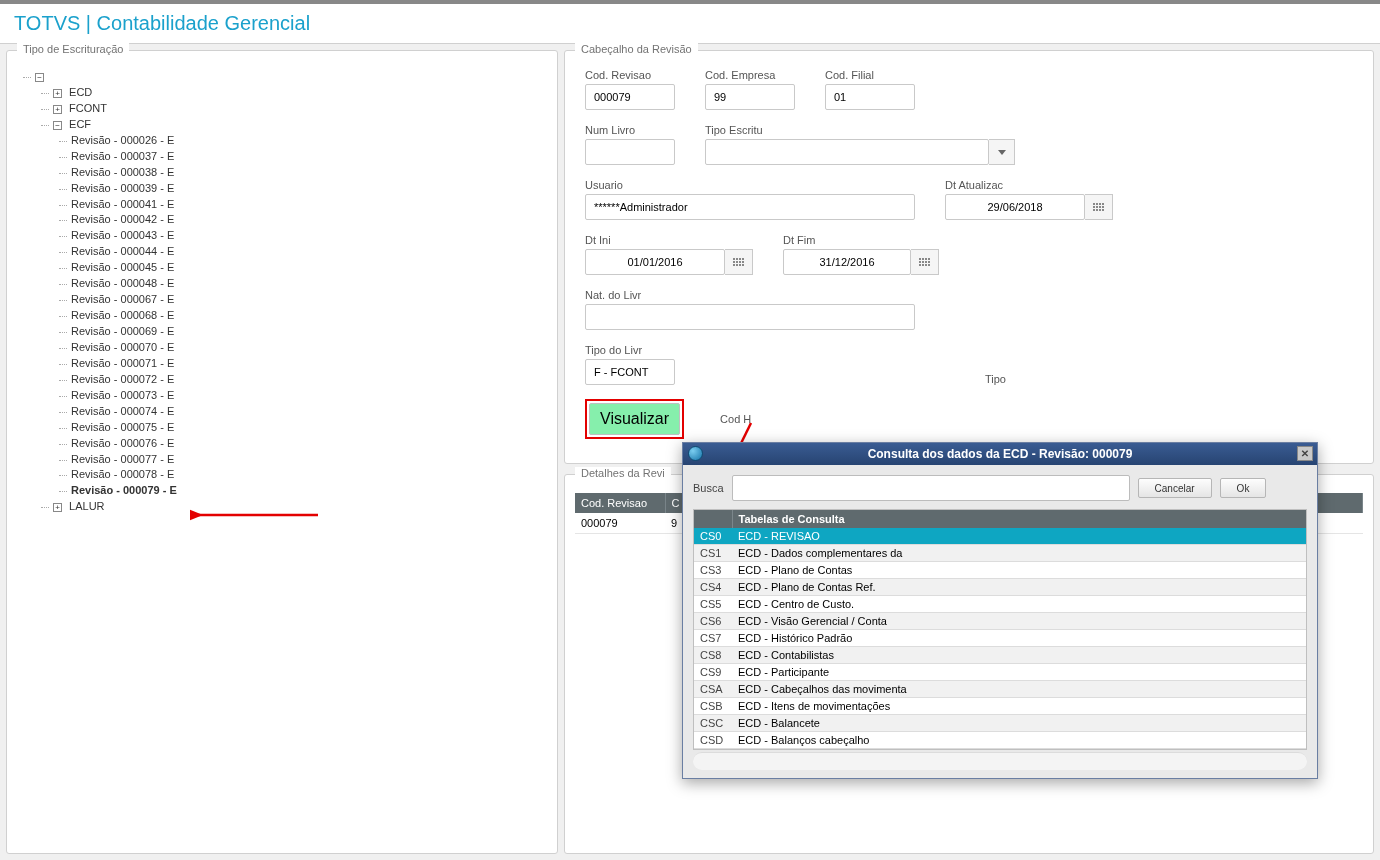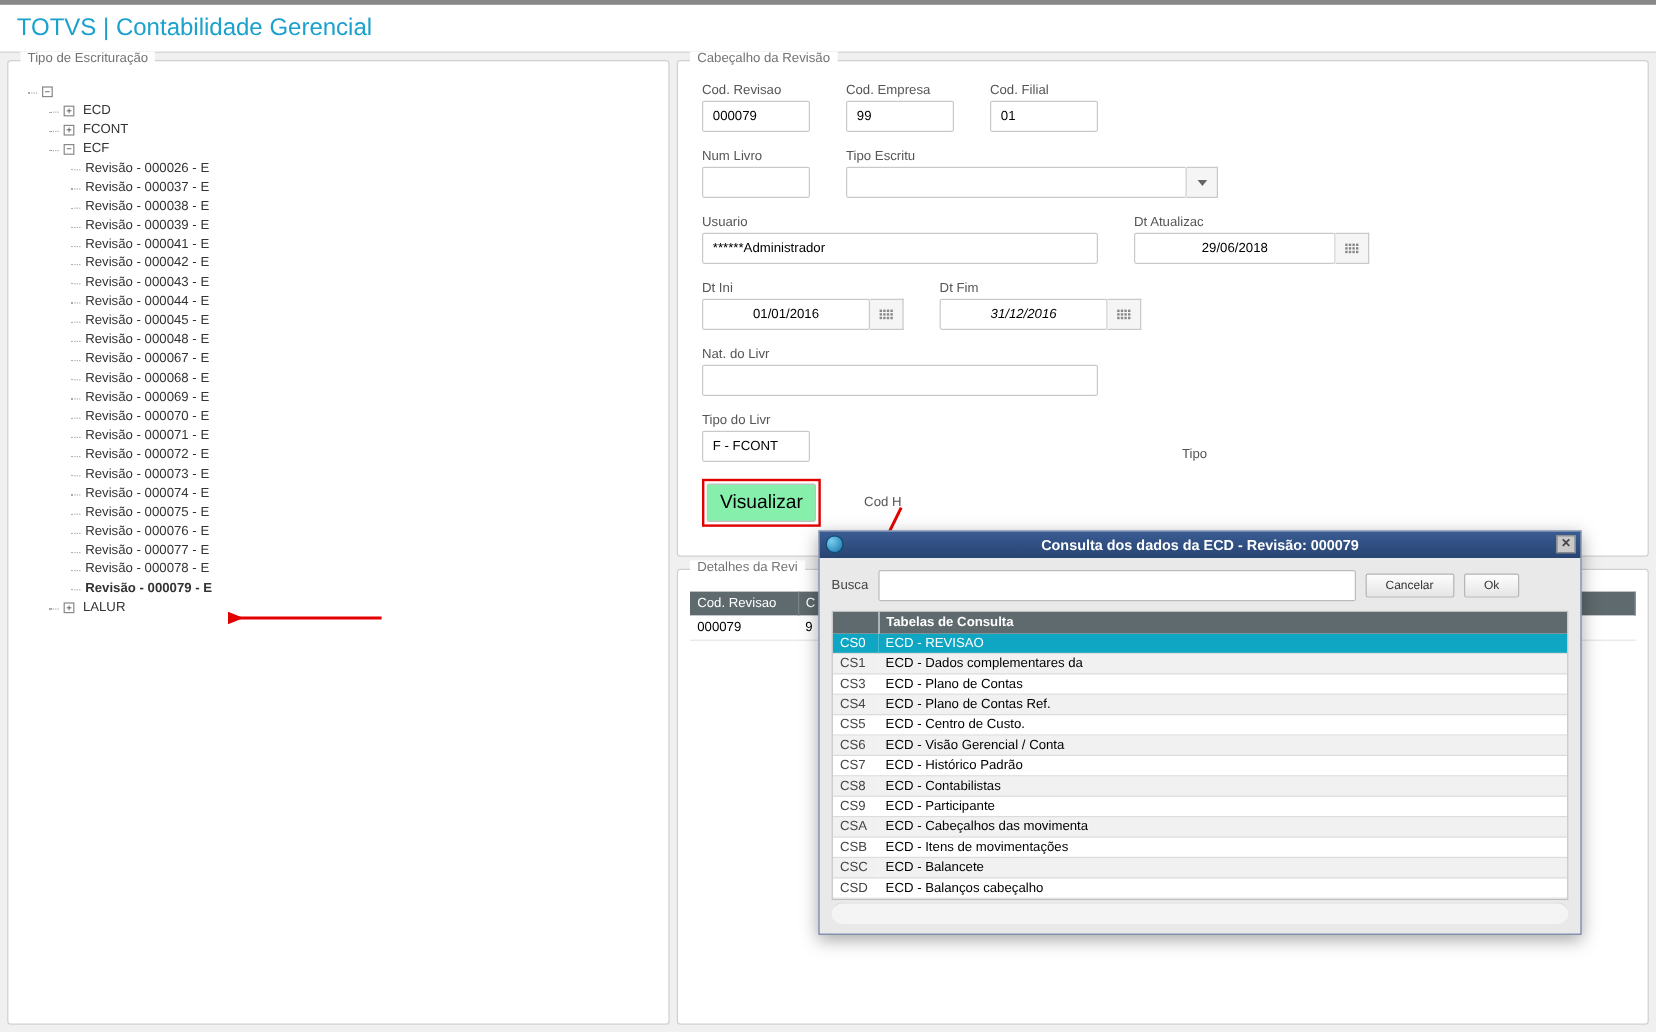--- a/index.html
+++ b/index.html
@@ -331,21 +331,21 @@
       </div>
 
       <div class="form-row">
         <div class="form-field">
           <label>Usuario</label>
           <input class="w-lg" value="******Administrador" style="">
         </div>
         <div class="form-field">
           <label>Dt Atualizac</label>
           <div class="date-wrap">
-            <input style="width: 168px;" value="29/06/2018">
+            <input style="width: 140px;" value="29/06/2018">
             <div class="date-btn">
                 <span class="cal-icon">
                   <i></i>
                   <i></i>
                   <i></i>
                   <i></i>
                   <i></i>
                   <i></i>
                   <i></i>
                   <i></i>
@@ -378,21 +378,21 @@
                   <i></i>
                   <i></i>
                   <i></i>
                 </span>
               </div>
           </div>
         </div>
         <div class="form-field">
           <label>Dt Fim</label>
           <div class="date-wrap">
-            <input style="width: 140px; font-style: italic;" value="31/12/2016">
+            <input style="width: 128px;" value="31/12/2016">
             <div class="date-btn">
                 <span class="cal-icon">
                   <i></i>
                   <i></i>
                   <i></i>
                   <i></i>
                   <i></i>
                   <i></i>
                   <i></i>
                   <i></i>

